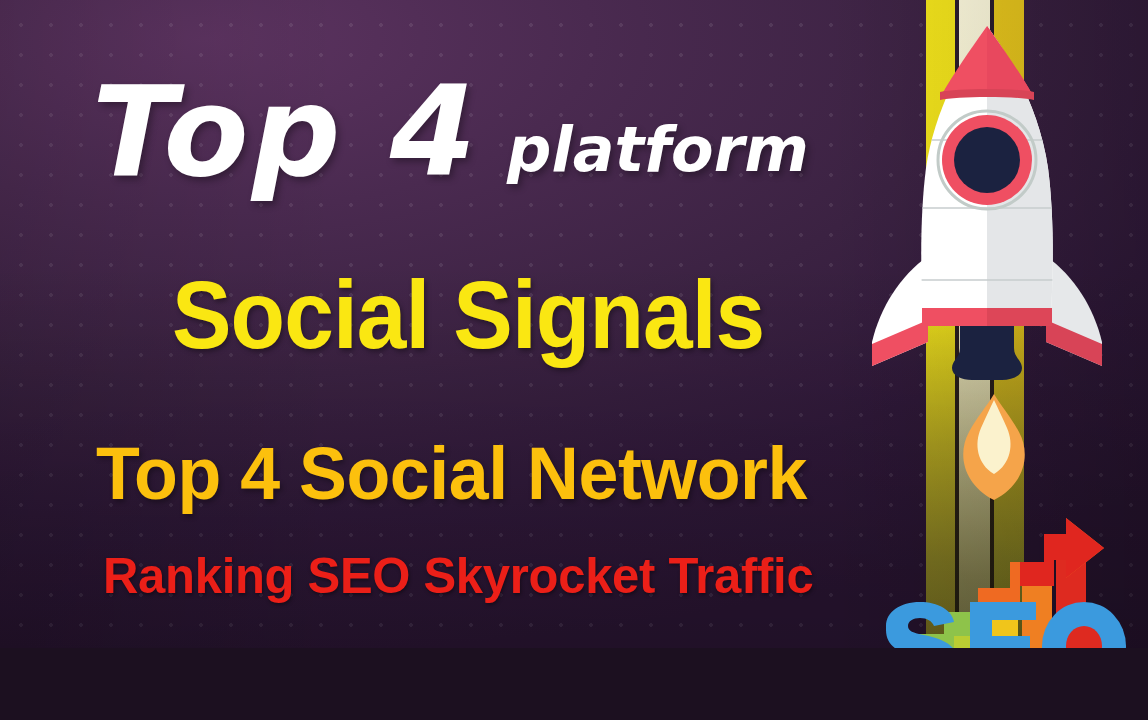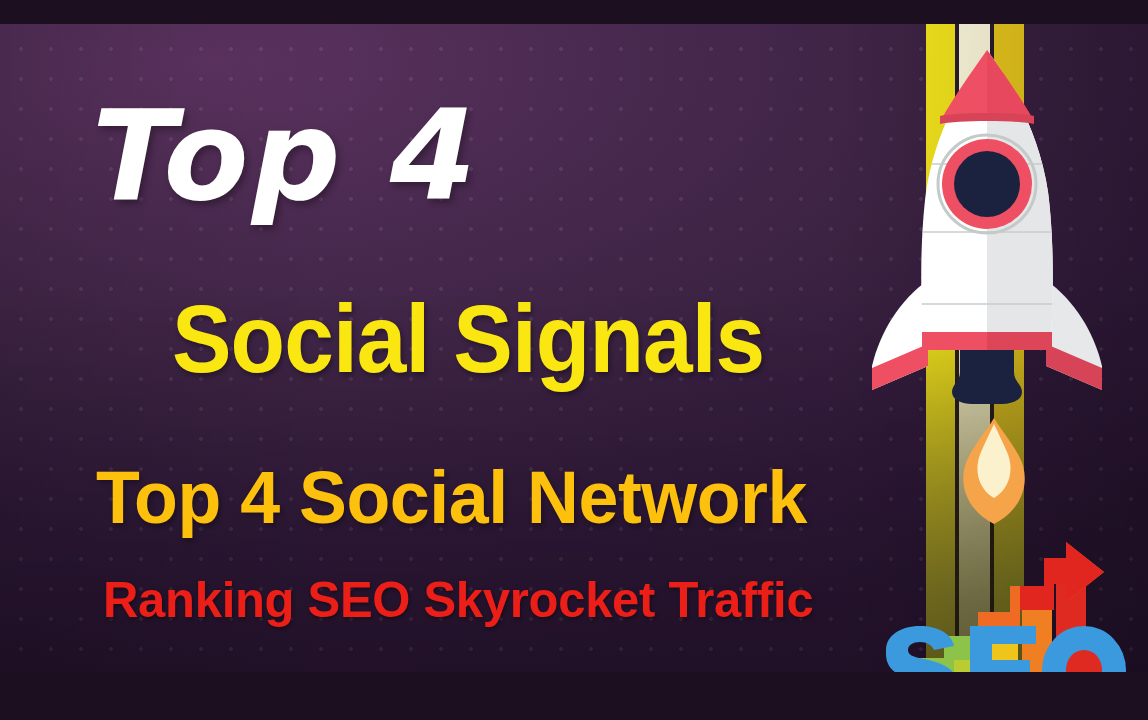--- a/index.html
+++ b/index.html
@@ -7,21 +7,20 @@
     padding: 0;
     background: #1c1020;
   }
   #poster {
     position: relative;
     width: 1148px;
     height: 648px;
     overflow: hidden;
     font-family: "Liberation Sans", sans-serif;
     user-select: none;
-    margin-top: 24px;
   }
 
   
   .bg-base {
     position: absolute;
     inset: 0;
     background:
       radial-gradient(120% 95% at 18% 6%, #5c3360 0%, #4a2a50 28%, #3b2242 55%, #30193a 78%, #2a1533 100%);
   }
   .bg-dots {
@@ -268,20 +267,21 @@
 
         <ellipse cx="216" cy="164" rx="42" ry="44" fill="#3b9ade"></ellipse>
         <path d="M174 164 L 174 186 C 174 210, 193 230, 216 230 C 239 230, 258 210, 258 186 L 258 164 C 258 188, 239 208, 216 208 C 193 208, 174 188, 174 164 Z" fill="#2b7fbe"></path>
         <ellipse cx="216" cy="164" rx="18" ry="20" fill="#de2a20"></ellipse>
       </g>
     </svg>
   </div>
 
   <div class="headline-1">
     <span class="t-top4">Top 4</span>
+    <span class="t-platform">platform</span>
   </div>
 
   <div class="headline-2">Social Signals</div>
 
   <div class="headline-3">Top 4 Social Network</div>
 
   <div class="headline-4">Ranking SEO Skyrocket Traffic</div>
 
 </div>
 

